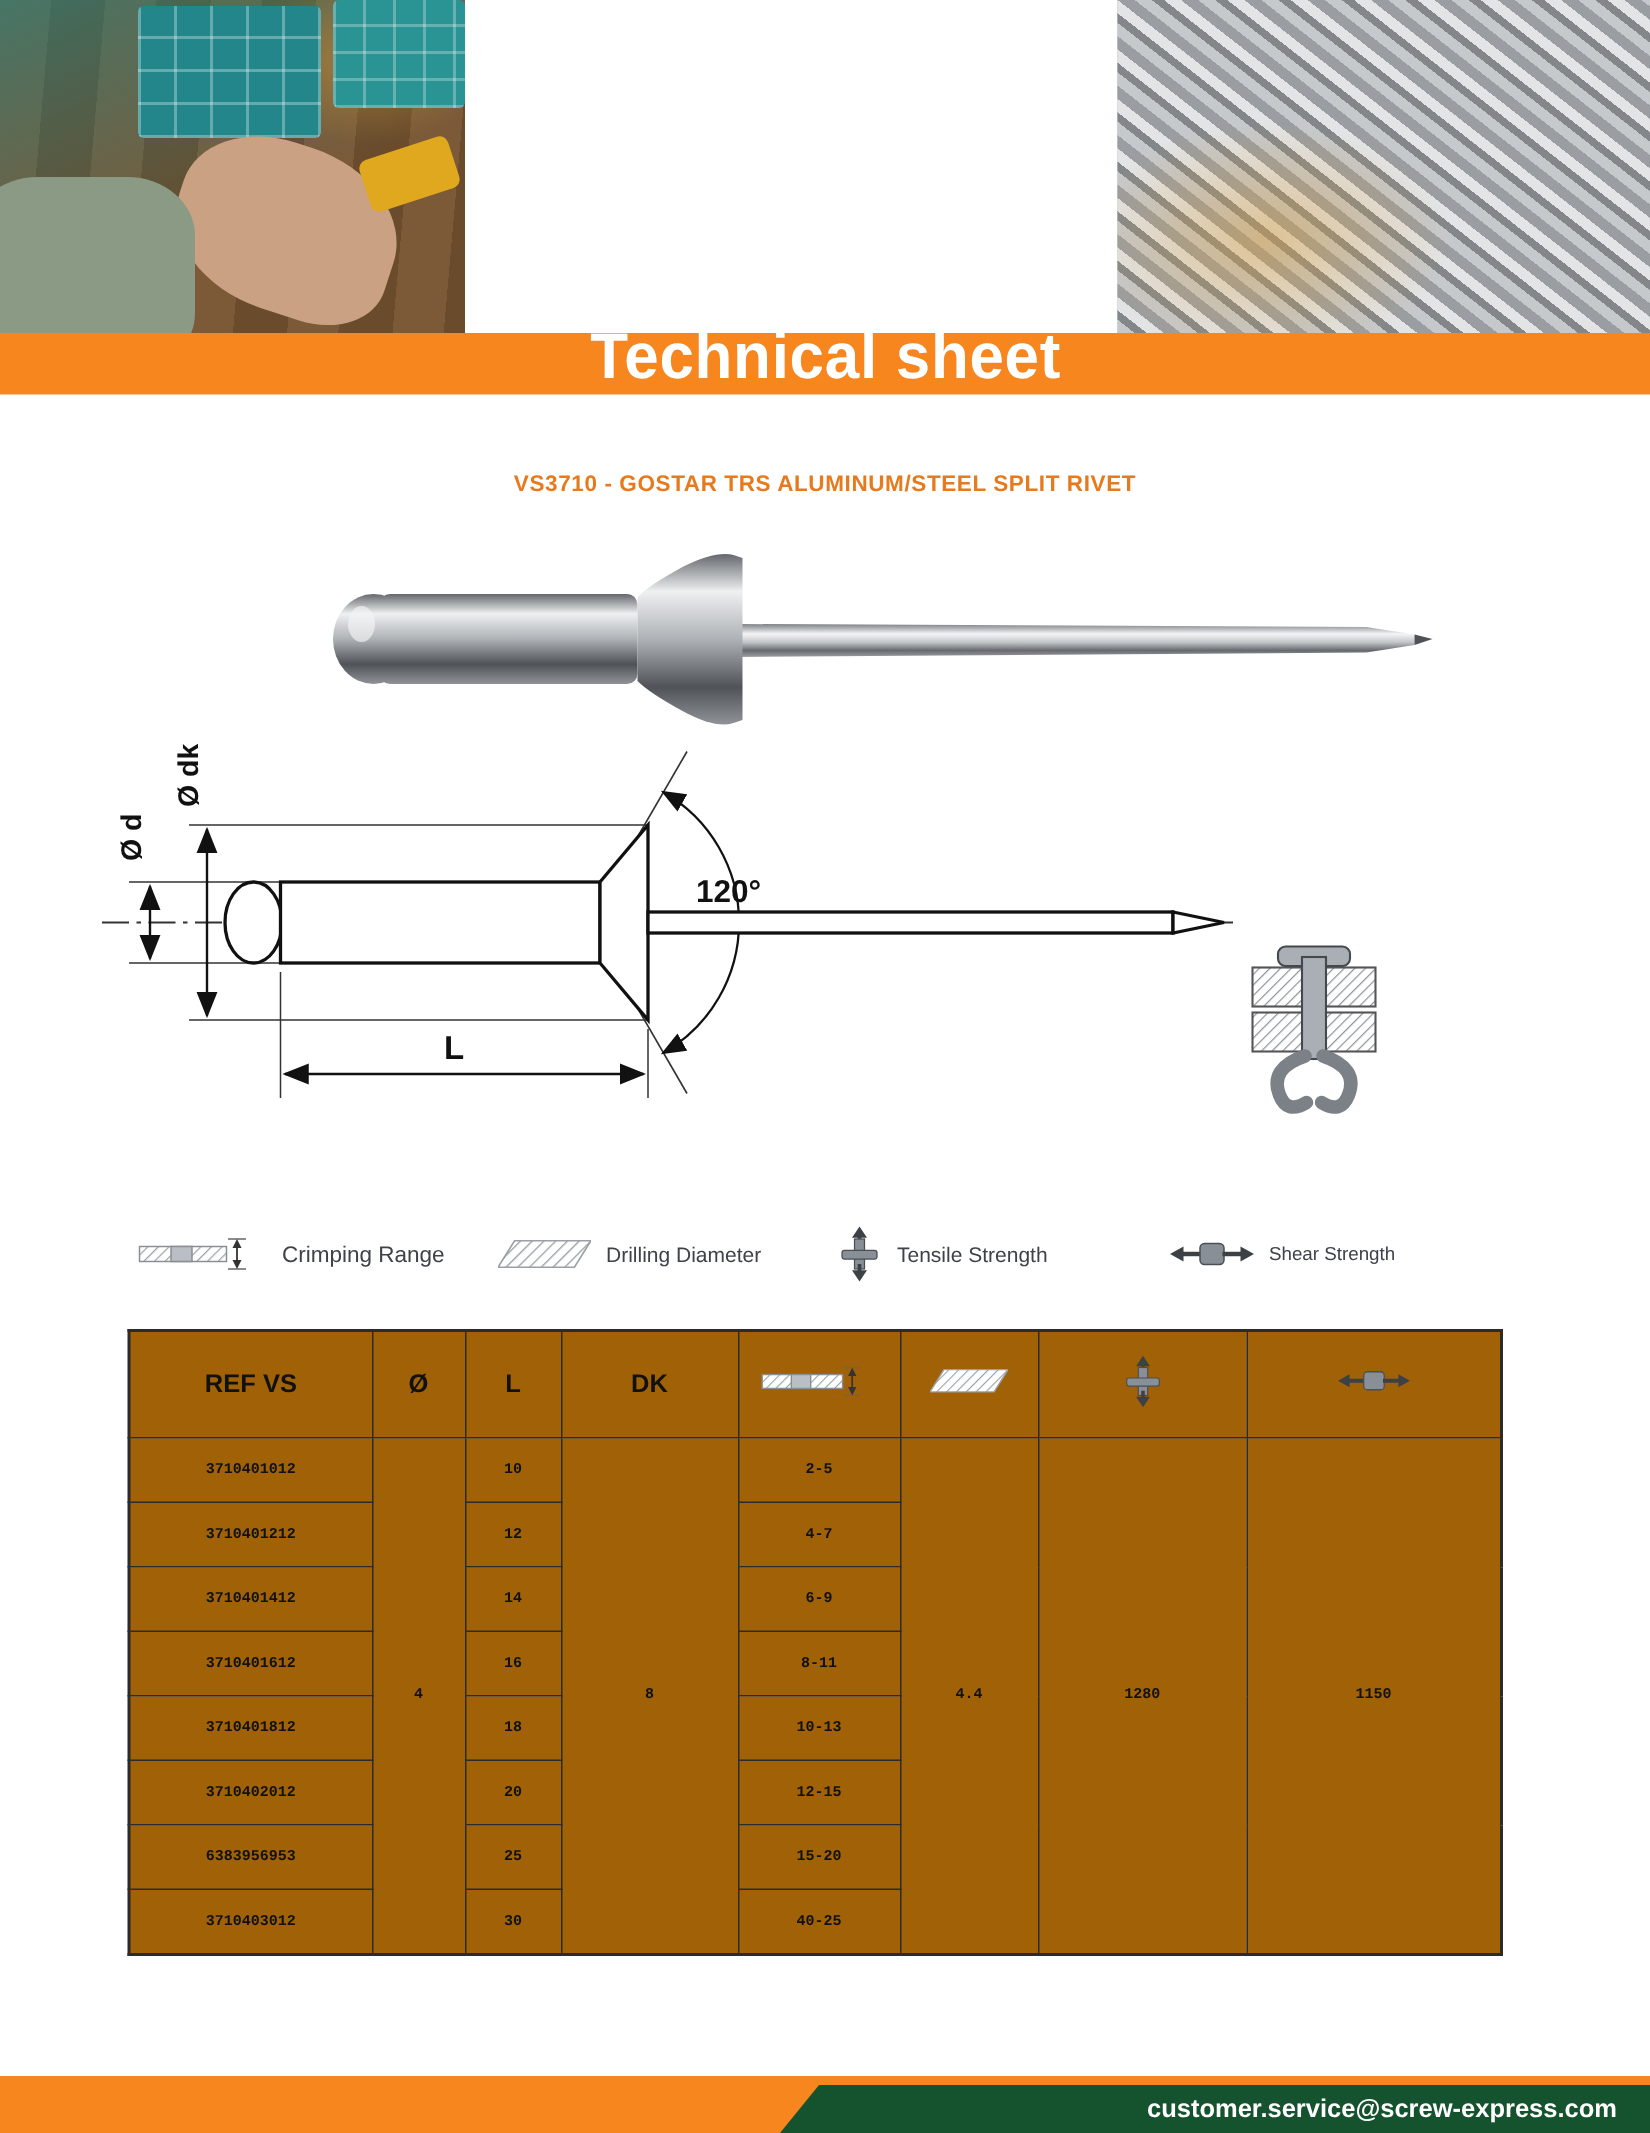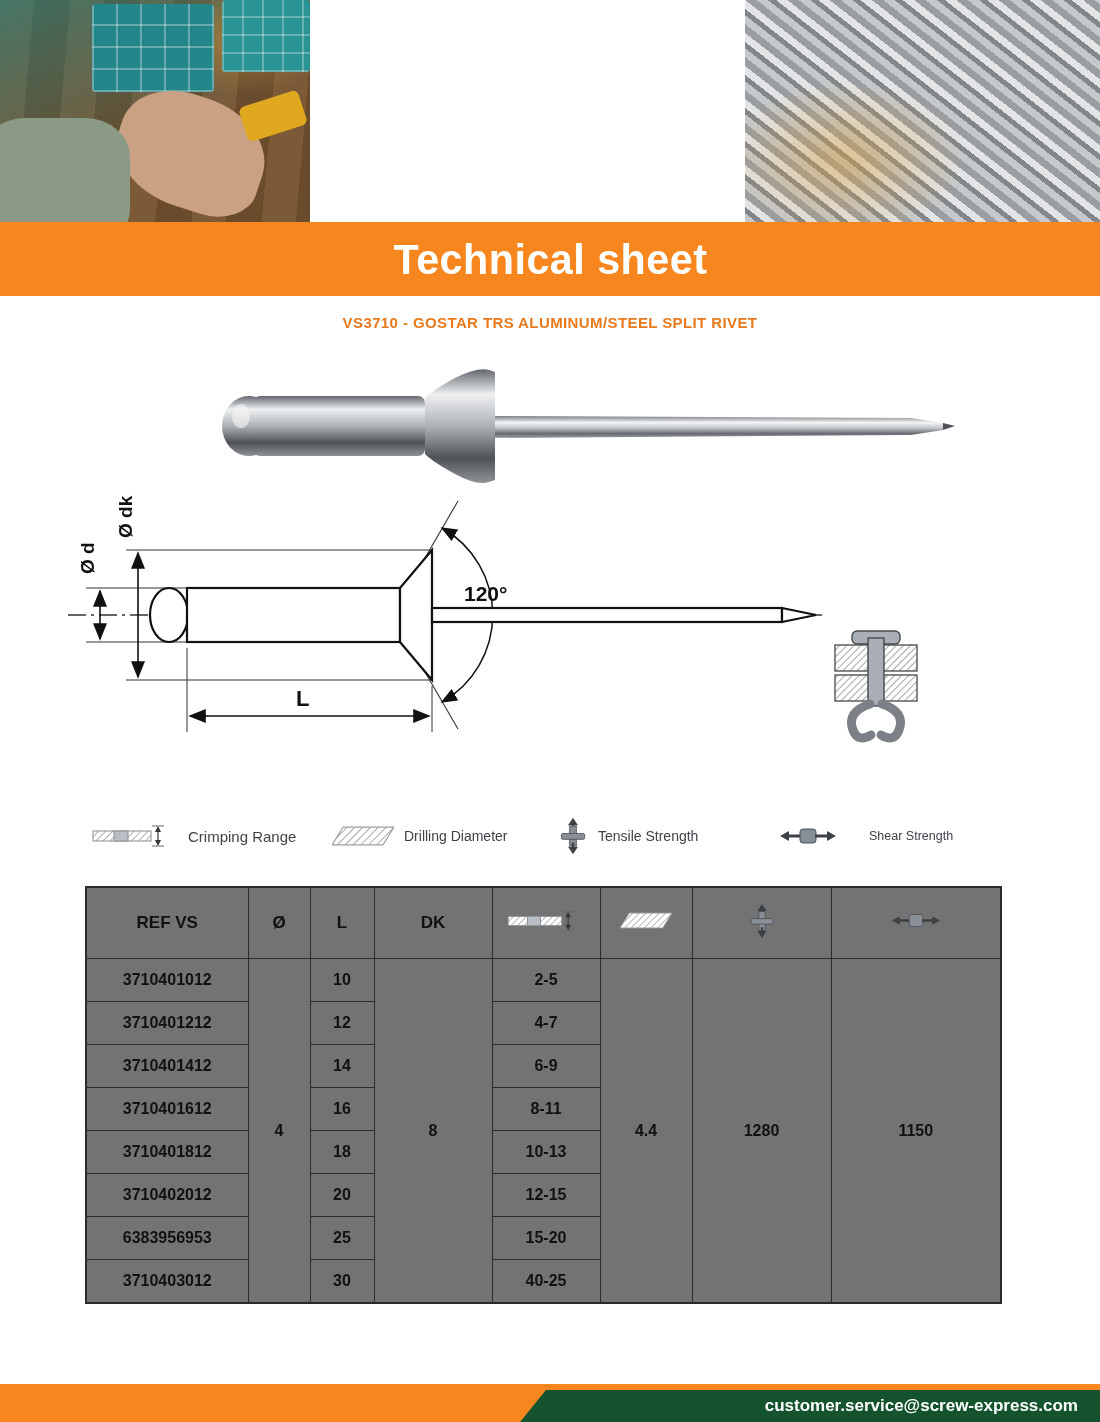--- a/index.html
+++ b/index.html
@@ -31,49 +31,49 @@
       repeating-linear-gradient(38deg,#c6c9cc 0 7px,#83878b 7px 12px,#e2e4e6 12px 19px,#9a9da1 19px 26px),
       #a7aaae;}
   .logo{position:absolute;left:310px;top:0;width:435px;height:222px;display:flex;
         align-items:center;justify-content:center;gap:8px;background:#fff;}
   .swoosh{flex:0 0 auto;}
   .brand{font-size:37px;font-weight:bold;white-space:nowrap;}
   .brand .p1{color:#55565a;}
   .brand .p2{color:#f07c12;font-style:italic;}
 
   
-  .banner{position:absolute;top:222px;left:0;width:1100px;height:74px;background:#f6861d;
-          display:flex;align-items:center;justify-content:center;}
+  .banner{position:absolute;top:222px;left:0;width:1100px;height:41px;background:#f6861d;
+          display:flex;align-items:flex-end;justify-content:center;}
   .banner-title{color:#fff;font-size:43px;font-weight:bold;letter-spacing:.5px;transform:scaleX(.96);}
 
   
   .product-title{position:absolute;top:314px;left:0;width:1100px;text-align:center;
       color:#e87a1e;font-size:15px;font-weight:bold;letter-spacing:.4px;}
 
   
   .photo-rivet{position:absolute;left:195px;top:360px;}
   .drawing{position:absolute;left:40px;top:398px;}
 
   
   .legend{position:absolute;top:814px;left:90px;width:930px;height:44px;display:flex;align-items:center;}
   .legend-item{display:flex;align-items:center;gap:10px;}
   .li1{width:242px;}
   .li2{width:226px;}
   .li3{width:222px;}
   .legend-label{color:#3f4249;font-size:15px;}
   .li2 .legend-label,.li3 .legend-label{font-size:14px;}
-  .li4 .legend-label{font-size:12.5px;margin-left:23px;}
+  .li4 .legend-label{font-size:12.5px;}
 
   
   .spec-table{position:absolute;top:886px;left:85px;width:915px;border-collapse:collapse;
       table-layout:fixed;border:2px solid #2b2b2b;}
   .spec-table th,.spec-table td{border:1.5px solid #2b2b2b;text-align:center;vertical-align:middle;
-      font-weight:bold;color:#111;background:#737373;padding:0;}
+      font-weight:bold;color:#111;background:#a16207;padding:0;}
   .spec-table th{height:70px;font-size:17px;}
-  .spec-table td{height:42px;font-size:16px;}
+  .spec-table td{height:42px;font-size:10px;font-family:Liberation Mono, monospace;}
 
   
   .footer{position:absolute;top:1384px;left:0;width:1100px;height:38px;background:#f6861d;}
   .footer-dark{position:absolute;right:0;top:6px;height:32px;width:580px;background:#14532d;
       clip-path:polygon(26px 0,100% 0,100% 100%,0 100%);
       display:flex;align-items:center;justify-content:flex-end;padding-right:22px;box-sizing:border-box;}
   .footer-email{color:#fff;font-size:17px;font-weight:bold;}
 </style>
 </head>
 <body>

